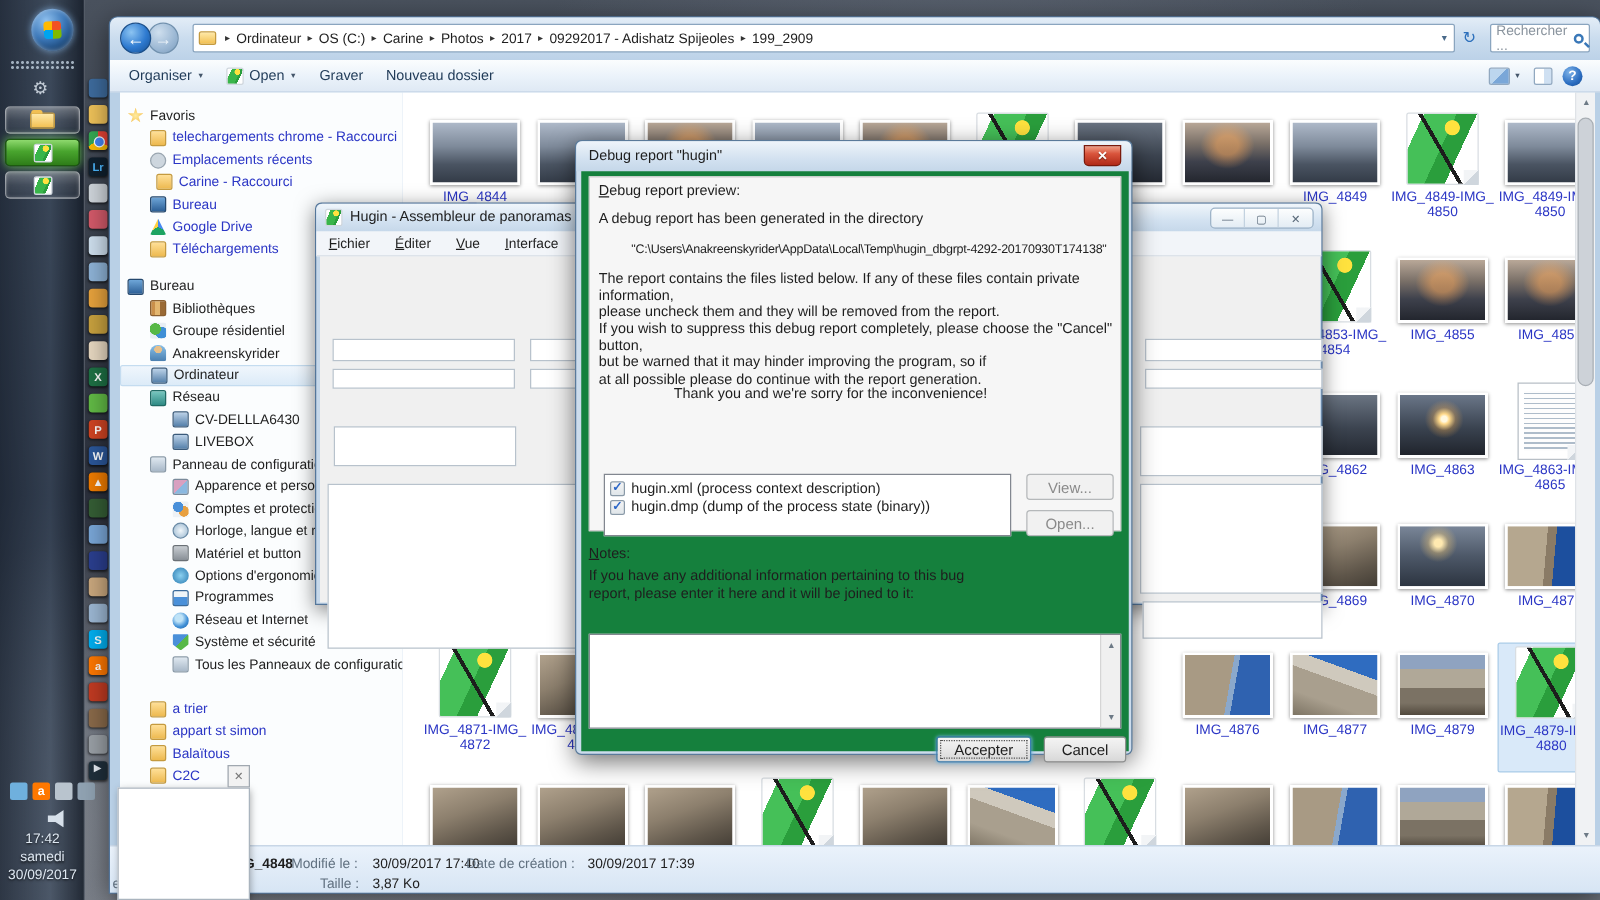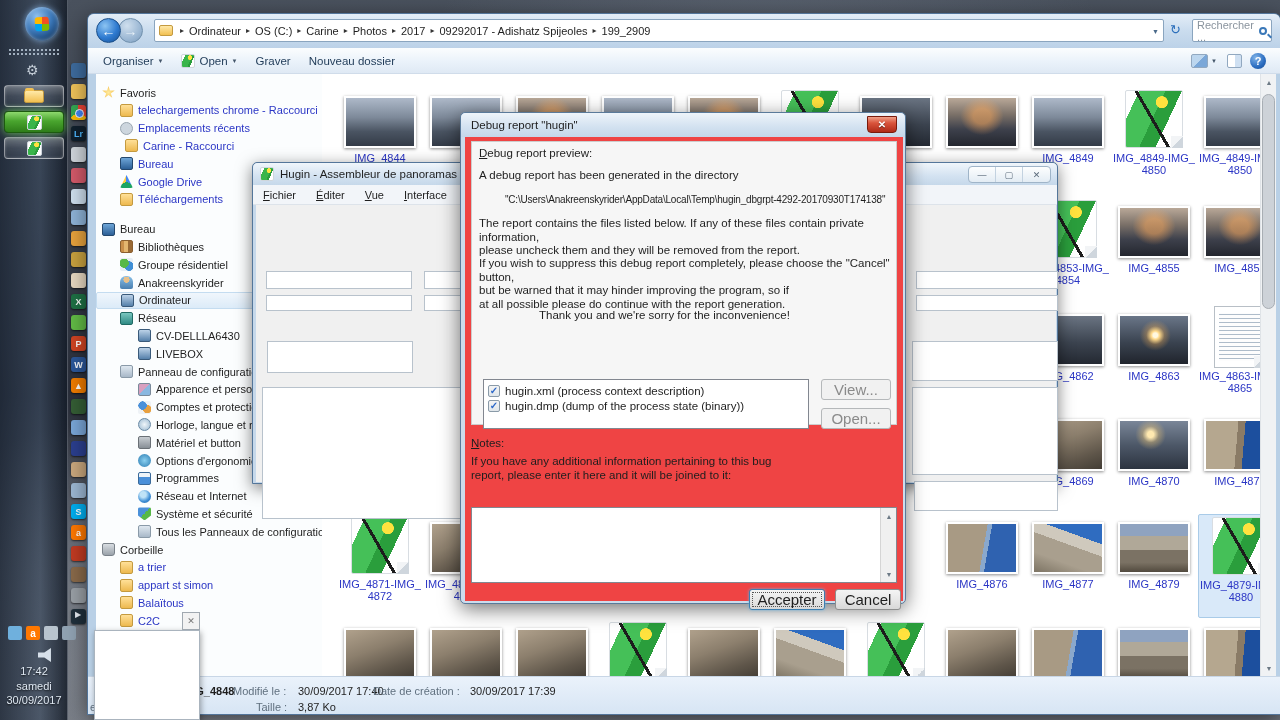--- a/index.html
+++ b/index.html
@@ -194,33 +194,33 @@
   #dialog { position:absolute; left:460px; top:112px; width:446px; height:492px; z-index:30;
     background:#ccdcec; border:1px solid #5a7априк; border:1px solid #5a7a9a; border-radius:5px;
     box-shadow:0 5px 20px rgba(0,0,0,.55); }
   #dlg-title { position:absolute; left:0; top:0; width:100%; height:24px; border-radius:5px 5px 0 0;
     background:linear-gradient(180deg,#eef4fa,#d2e1f0 60%,#c5d7e9); font-size:11.5px; color:#1e1e1e;
     display:flex; align-items:center; padding-left:10px; }
   #dlg-close { position:absolute; right:8px; top:3px; width:30px; height:17px; border-radius:0 0 4px 4px;
     background:linear-gradient(180deg,#f0a088,#d9543c 40%,#b02a18); border:1px solid #7a1a0c;
     color:#fff; font-size:10px; font-weight:bold; display:flex; align-items:center; justify-content:center;
     text-shadow:0 1px 1px rgba(0,0,0,.5); }
-  #dlg-client { position:absolute; left:4px; top:24px; width:438px; height:464px; background:#ef4444;
+  #dlg-client { position:absolute; left:4px; top:24px; width:438px; height:464px; background:#15803d;
     font-size:11.5px; color:#1e1e1e;padding-left:37px; }
   #dlg-panel { position:absolute; left:6px; top:4px; width:426px; height:284px; background:#f6f6f6;
     border:1px solid #cdcdcd; }
   .dtext { position:absolute; white-space:pre-line; line-height:13.5px; }
   #dlg-path { font-size:10px; letter-spacing:-0.2px; }
   #dlg-list { position:absolute; left:18px; top:242px; width:326px; height:50px; background:#fff;
     border:1px solid #828790; padding:3px 4px; }
   .frow { display:flex; align-items:center; gap:5px; height:15px; }
   .cb { width:12px; height:12px; background:linear-gradient(#f4f4f4,#e0e6ea); border:1px solid #8a9aa8;
     border-radius:2px; color:#2c67c8; font-size:10px; font-weight:bold; line-height:10px; text-align:center; flex:none; }
   .dlg-btn { position:absolute; height:21px; background:linear-gradient(180deg,#f4f4f4,#e9e9e9 45%,#d8d8d8);
-    border:1px solid #8e8f8f; border-radius:3px; font-size:15px; color:#1e1e1e;
+    border:1px solid #8e8f8f; border-radius:3px; font-size:12px; color:#1e1e1e;
     display:flex; align-items:center; justify-content:center; }
   .dlg-btn.disabled { color:#8a8a8a; background:#f1f1f1; border-color:#b5b8ba; }
   .dlg-btn.def { border:1px solid #3c7fb1; box-shadow:0 0 3px #6cb2e0; }
   .dlg-btn.def::after { content:""; position:absolute; inset:2px; border:1px dotted #555; }
   #dlg-notes-area { position:absolute; left:6px; top:370px; width:426px; height:76px; background:#fff;
     border:1px solid #828790; }
   #ta-scroll { position:absolute; right:0; top:0; width:16px; height:100%; background:#f0f0f0;
     border-left:1px solid #d5d5d5; }
   #ta-scroll .sarrow { width:16px; }
 
@@ -442,24 +442,20 @@
           <div class="slab">Programmes</div>
         </div>
         <div class="srow" style="top: 431.4px; padding-left: 42px;">
           <div class="si si-shield"></div>
           <div class="slab">Système et sécurité</div>
         </div>
         <div class="srow" style="top: 449.2px; padding-left: 42px;">
           <div class="si si-panel"></div>
           <div class="slab">Tous les Panneaux de configuration</div>
         </div>
-        <div class="srow" style="top: 467px; padding-left: 6px;">
-          <div class="si si-bin"></div>
-          <div class="slab">Corbeille</div>
-        </div>
         <div class="srow" style="top: 484.8px; padding-left: 24px;">
           <div class="si si-folder"></div>
           <div class="slab blue">a trier</div>
         </div>
         <div class="srow" style="top: 502.6px; padding-left: 24px; align-items: center;">
           <div class="si si-folder"></div>
           <div class="slab blue">appart st simon</div>
         </div>
         <div class="srow" style="top: 520.4px; padding-left: 24px;">
           <div class="si si-folder"></div>

